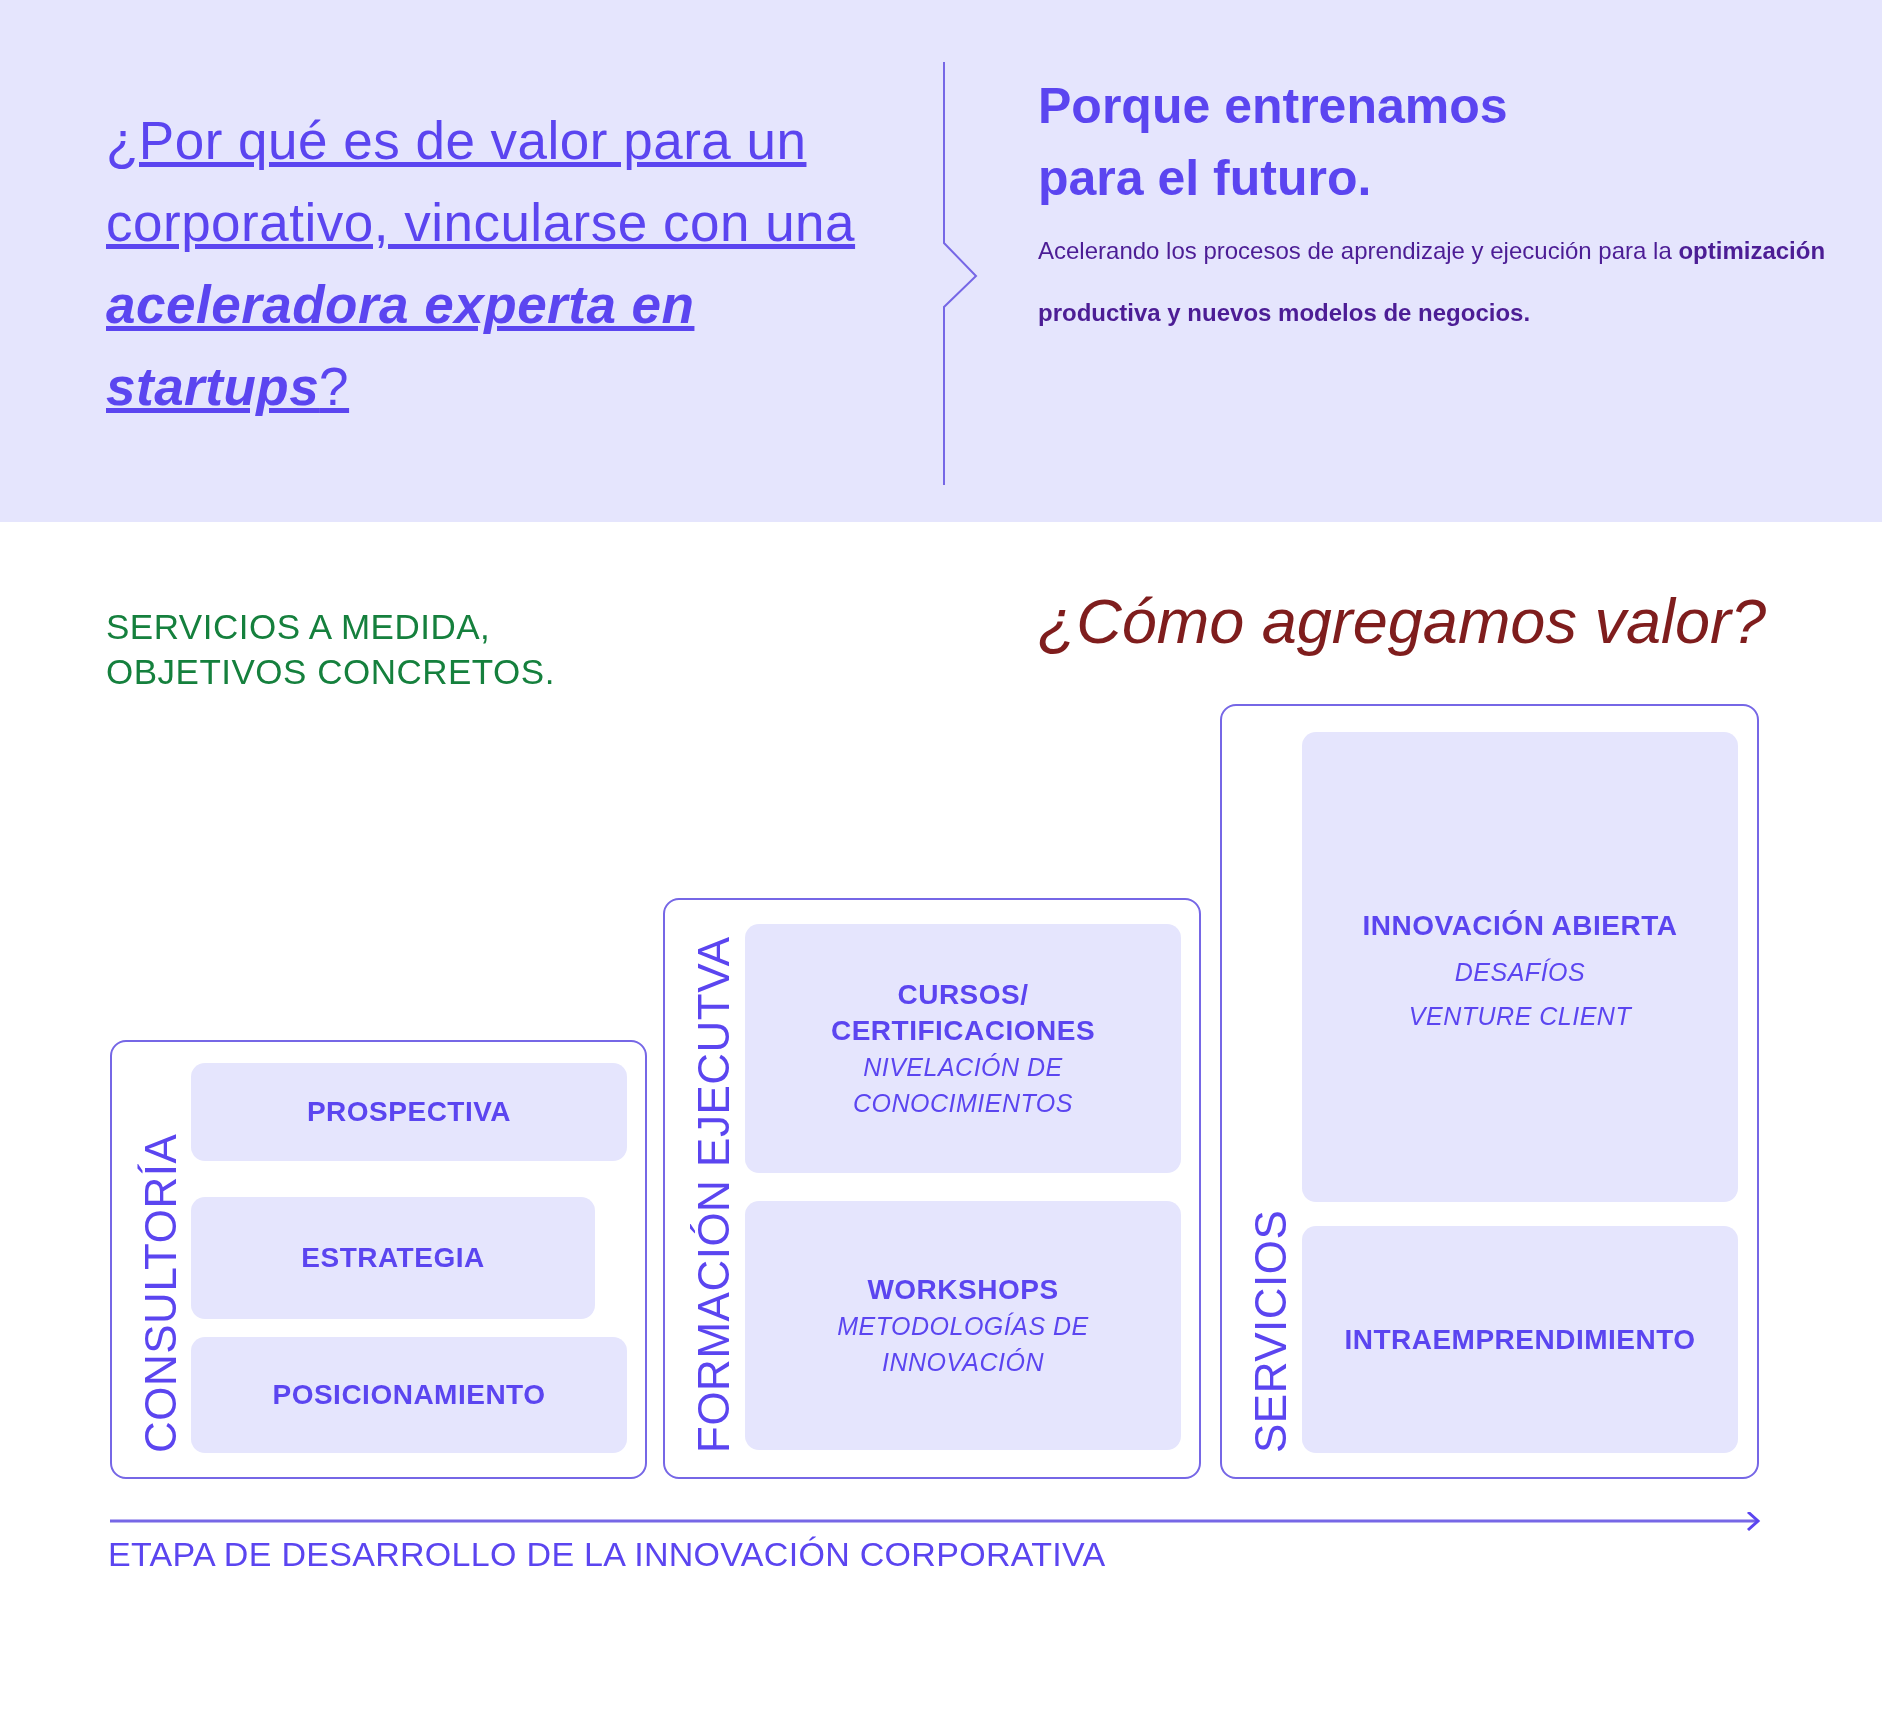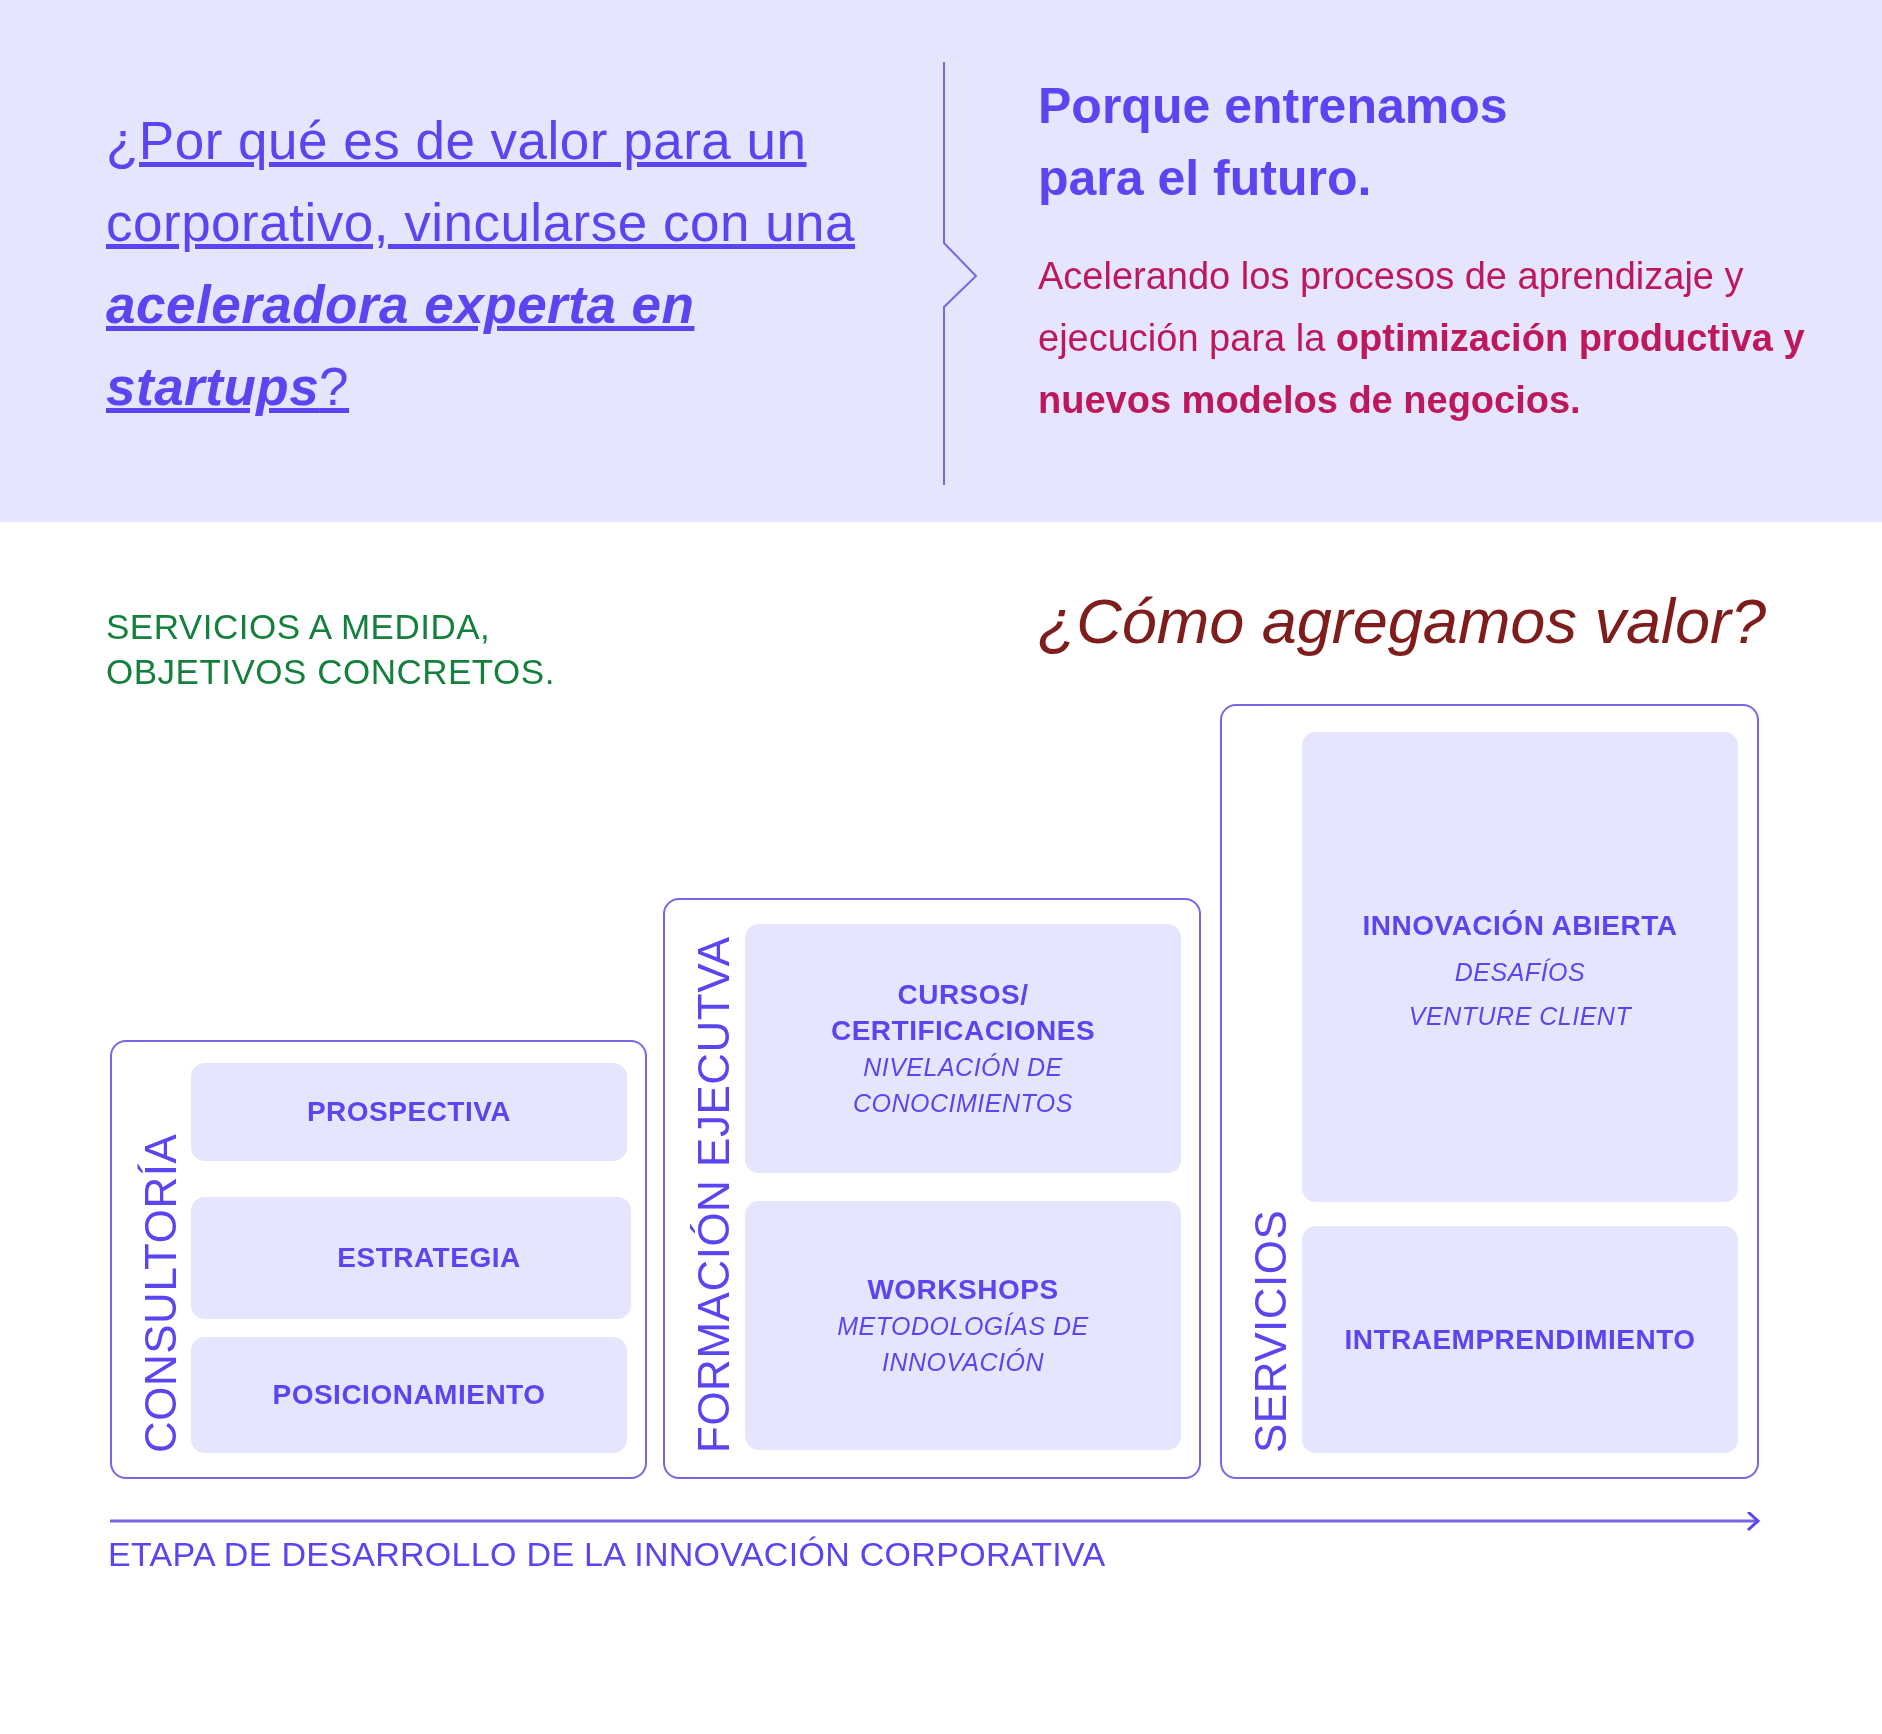--- a/index.html
+++ b/index.html
@@ -8,22 +8,22 @@
     background:#ffffff; font-family:"Liberation Sans", sans-serif; color:#5b45f0;
   }
   .band { position:absolute; left:0; top:0; width:1882px; height:522px; background:#e5e5fd; }
   .q { position:absolute; left:106px; top:100px; width:800px; font-size:53px; line-height:82px;
        font-weight:300; color:#5b45f0; letter-spacing:0.5px;text-decoration:underline; }
   .q em { font-style:italic; font-weight:700; }
   .divider { position:absolute; left:0; top:0; width:1882px; height:522px; pointer-events:none; }
   .ans-title { position:absolute; left:1038px; top:70px; font-size:50px; line-height:72px;
        font-weight:700; color:#5b45f0; }
   .ans-title div { white-space:nowrap; }
-  .ans-body { position:absolute; left:1038px; top:245px; width:820px; font-size:38px; line-height:62px;
-       color:#be185d; font-weight:300; }
+  .ans-body { position:absolute; left:1038px; top:220px; width:820px; font-size:24px; line-height:62px;
+       color:#4c1d95; font-weight:300; }
   .ans-body b { font-weight:700; }
   .tagline { position:absolute; left:106px; top:604px; font-size:35px; line-height:45px;
        color:#15803d; font-weight:300; letter-spacing:0.5px; }
   .how { position:absolute; right:116px; top:585px; font-size:63px; font-style:italic;
        font-weight:300; color:#7f1d1d; white-space:nowrap; }
   .group { position:absolute; border:2px solid #7667e6; border-radius:16px; box-sizing:border-box; background:#fff; }
   .vlabel { position:absolute; left:0; bottom:24px; width:80px; height:0; }
   .vlabel span { position:absolute; left:24px; bottom:0; transform-origin:left bottom;
        transform:rotate(-90deg) translateY(100%); white-space:nowrap; font-size:44px; font-weight:300;
        color:#5b45f0; letter-spacing:0.5px; line-height:50px; }
@@ -59,21 +59,21 @@
 </div>
 <div class="how">¿Cómo agregamos valor?</div>
 
 <div class="group" style="left:110px; top:1040px; width:537px; height:439px;">
   <div class="vlabel">
       <span>CONSULTORÍA</span>
     </div>
   <div class="card" style="left:79px; top:21px; width:436px; height:98px;">
     <div class="t">PROSPECTIVA</div>
   </div>
-  <div class="card" style="left:79px; top:155px; width:404px; height:122px;padding-left:36px;">
+  <div class="card" style="left:79px; top:155px; width:404px; height:122px;">
     <div class="t">ESTRATEGIA</div>
   </div>
   <div class="card" style="left:79px; top:295px; width:436px; height:116px;">
     <div class="t">POSICIONAMIENTO</div>
   </div>
 </div>
 
 <div class="group" style="left:663px; top:898px; width:538px; height:581px;">
   <div class="vlabel">
       <span>FORMACIÓN EJECUTVA</span>

